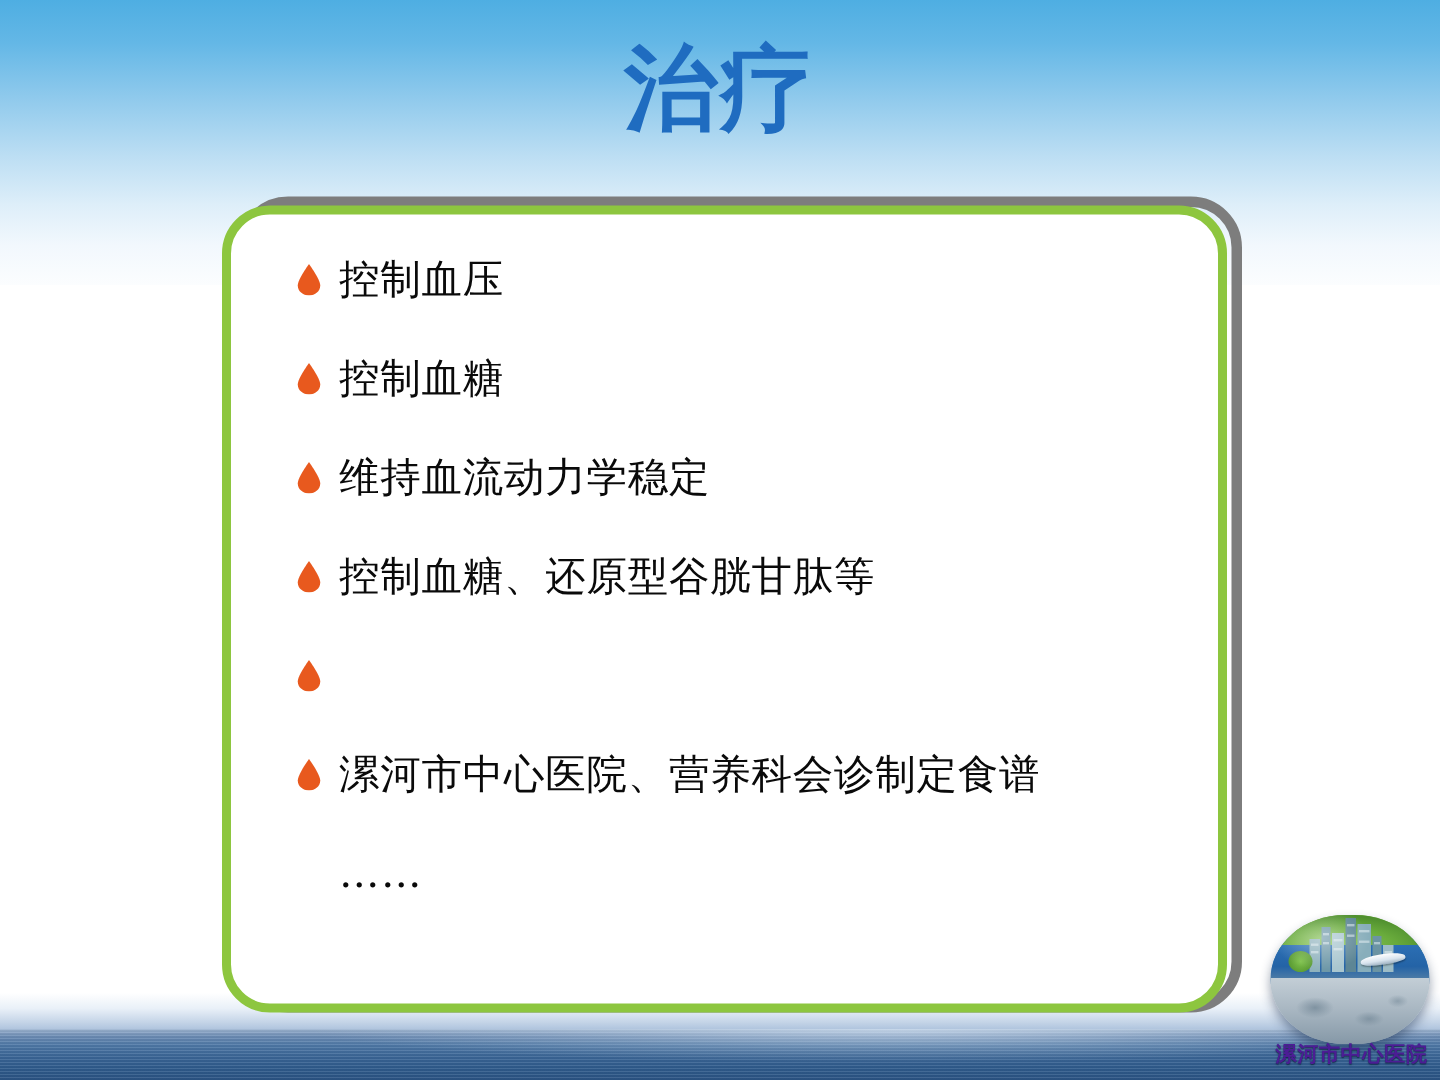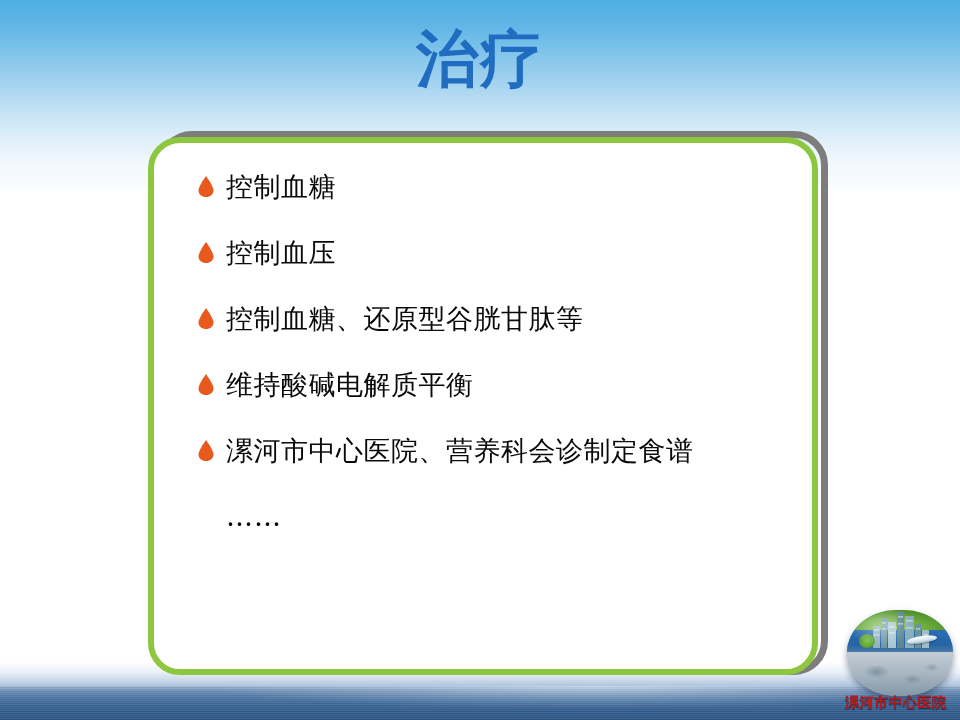--- a/index.html
+++ b/index.html
@@ -225,25 +225,25 @@
     position: absolute;
     left: 12px; top: 24px;
     width: 16px; height: 14px;
     background: radial-gradient(circle at 50% 50%, #7ec24a 0%, #4d8c2b 100%);
     border-radius: 50%;
   }
   .logo-caption {
     position: absolute;
     left: 0; top: 106px;
     width: 112px;
-    text-align: left;
+    text-align: center;
     font-family: "DejaVu Sans", "Liberation Sans", sans-serif;
     font-size: 14px;
     font-weight: bold;
-    color: #b91c1c;
+    color: #4c1d95;
     letter-spacing: 0.5px;
     text-shadow: 0 1px 1px rgba(10,30,55,0.85);
   }
 </style>
 </head>
 <body>
 
 <div id="slide">
 
   <div class="bg-sky"></div>
@@ -258,50 +258,57 @@
 
   <div class="box">
     <div class="list">
 
       <div class="row">
         <span class="drop">
           <svg width="16" height="21" viewBox="0 0 16 21">
             <path d="M8 0 C8 0 15.5 10.2 15.5 14.4 C15.5 18.2 12.1 21 8 21 C3.9 21 0.5 18.2 0.5 14.4 C0.5 10.2 8 0 8 0 Z" fill="#e8591e"></path>
           </svg>
         </span>
+        <span class="row-text">控制血压</span>
+      </div>
+
+      <div class="row">
+        <span class="drop">
+          <svg width="16" height="21" viewBox="0 0 16 21">
+            <path d="M8 0 C8 0 15.5 10.2 15.5 14.4 C15.5 18.2 12.1 21 8 21 C3.9 21 0.5 18.2 0.5 14.4 C0.5 10.2 8 0 8 0 Z" fill="#e8591e"></path>
+          </svg>
+        </span>
         <span class="row-text">控制血糖</span>
       </div>
 
       <div class="row">
         <span class="drop">
           <svg width="16" height="21" viewBox="0 0 16 21">
             <path d="M8 0 C8 0 15.5 10.2 15.5 14.4 C15.5 18.2 12.1 21 8 21 C3.9 21 0.5 18.2 0.5 14.4 C0.5 10.2 8 0 8 0 Z" fill="#e8591e"></path>
           </svg>
         </span>
-        <span class="row-text">控制血压</span>
-      </div>
-
+        <span class="row-text">维持血流动力学稳定</span>
+      </div>
 
       <div class="row">
         <span class="drop">
           <svg width="16" height="21" viewBox="0 0 16 21">
             <path d="M8 0 C8 0 15.5 10.2 15.5 14.4 C15.5 18.2 12.1 21 8 21 C3.9 21 0.5 18.2 0.5 14.4 C0.5 10.2 8 0 8 0 Z" fill="#e8591e"></path>
           </svg>
         </span>
         <span class="row-text">控制血糖、还原型谷胱甘肽等</span>
       </div>
 
 
       <div class="row">
         <span class="drop">
           <svg width="16" height="21" viewBox="0 0 16 21">
             <path d="M8 0 C8 0 15.5 10.2 15.5 14.4 C15.5 18.2 12.1 21 8 21 C3.9 21 0.5 18.2 0.5 14.4 C0.5 10.2 8 0 8 0 Z" fill="#e8591e"></path>
           </svg>
         </span>
-        <span class="row-text">维持酸碱电解质平衡</span>
       </div>
 
       <div class="row">
         <span class="drop">
           <svg width="16" height="21" viewBox="0 0 16 21">
             <path d="M8 0 C8 0 15.5 10.2 15.5 14.4 C15.5 18.2 12.1 21 8 21 C3.9 21 0.5 18.2 0.5 14.4 C0.5 10.2 8 0 8 0 Z" fill="#e8591e"></path>
           </svg>
         </span>
         <span class="row-text">漯河市中心医院、营养科会诊制定食谱</span>
       </div>

